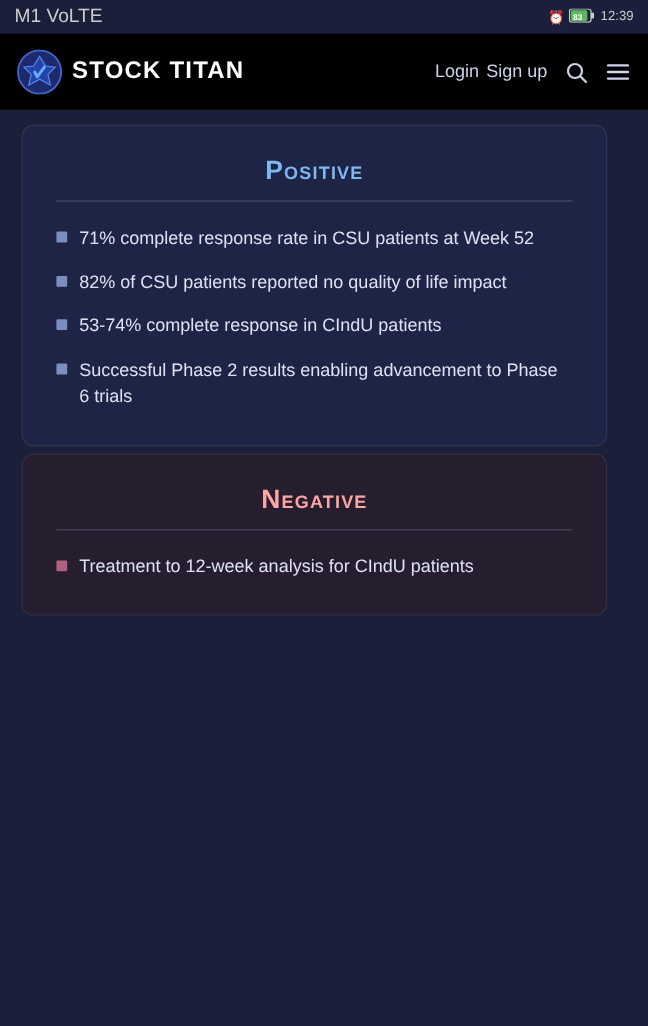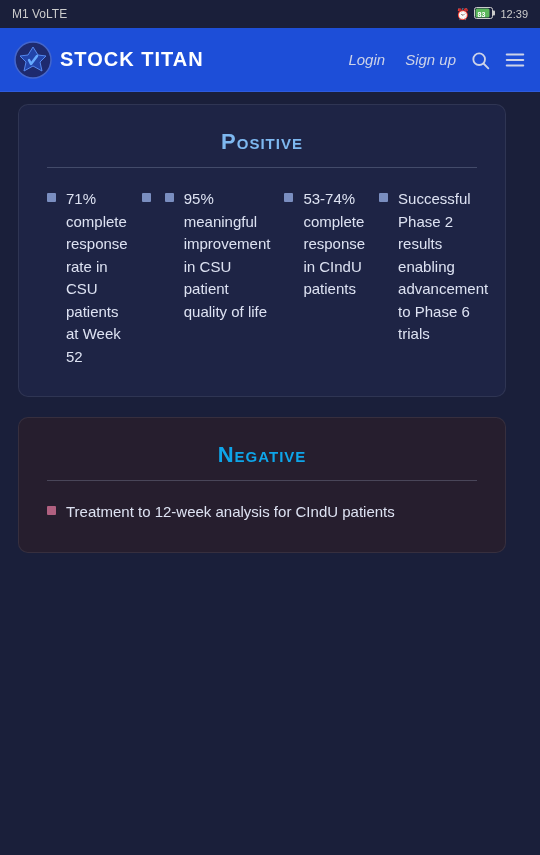--- a/index.html
+++ b/index.html
@@ -18,26 +18,26 @@
     .status-bar {
       background: #1a1f3a;
       display: flex;
       justify-content: space-between;
       align-items: center;
       padding: 4px 12px;
       height: 28px;
       font-size: 12px;
       color: #ccc;
     }
-    .status-left { display: flex; align-items: center; gap: 4px; font-size: 12px; justify-content: center; }
+    .status-left { display: flex; align-items: center; gap: 4px; font-size: 16px; justify-content: center; }
     .status-right { display: flex; align-items: center; gap: 4px; font-size: 11px; }
 
     
     .navbar {
-      background: #1d4ed8;
+      background: #000000;
       display: flex;
       align-items: center;
       padding: 8px 14px;
       height: 64px;
       border-bottom: 1px solid rgba(255,255,255,0.08);
     }
     .logo-area {
       display: flex;
       align-items: center;
       gap: 8px;
@@ -50,22 +50,21 @@
     .logo-text {
       font-size: 20px;
       font-weight: 700;
       color: #ffffff;
       letter-spacing: 1px;
       text-transform: uppercase;
     }
     .nav-links {
       display: flex;
       align-items: flex-end;
-      gap: 20px;
-      font-style: italic;
+      gap: 6px;
     }
     .nav-link {
       color: #cdd3e8;
       font-size: 15px;
       font-weight: 400;
       text-decoration: none;
       cursor: pointer;
     }
     .nav-icons {
       display: flex;
@@ -81,21 +80,21 @@
       font-size: 20px;
       display: flex;
       align-items: center;
     }
 
     
     .content {
       padding: 12px 34px 24px 18px;
       display: flex;
       flex-direction: column;
-      gap: 20px;
+      gap: 6px;
     }
 
     
     .section-card {
       border-radius: 10px;
       padding: 24px 28px 28px 28px;
     }
     .section-card.positive {
       background: #1e2445;
       border: 1px solid rgba(255,255,255,0.08);
@@ -111,36 +110,36 @@
       font-size: 22px;
       font-weight: 700;
       font-variant: small-caps;
       letter-spacing: 1px;
       margin-bottom: 12px;
     }
     .section-title.positive-title {
       color: #7eb8f0;
     }
     .section-title.negative-title {
-      color: #0ea5e9;
+      color: #fca5a5;
     }
 
     
     .divider {
       height: 1px;
       background: rgba(180,190,220,0.25);
       margin-bottom: 20px;
     }
 
     
     .bullet-list {
       list-style: none;
       padding: 0;
       display: flex;
-      flex-direction: row;
+      flex-direction: column;
       gap: 14px;
     }
     .bullet-list li {
       display: flex;
       align-items: flex-start;
       gap: 10px;
       font-size: 15px;
       line-height: 1.5;
       color: #dde2f2;
     }
@@ -214,24 +213,21 @@
   <section class="section-card positive">
     <div class="section-title positive-title">Positive</div>
     <div class="divider"></div>
     <ul class="bullet-list">
       <li>
         <span class="bullet-square"></span>
         <span>71% complete response rate in CSU patients at Week 52</span>
       </li>
       <li>
         <span class="bullet-square"></span>
-      </li>
-      <li>
-        <span class="bullet-square"></span>
-        <span>95% meaningful improvement in CSU patient quality of life</span>
+        <span>82% of CSU patients reported no quality of life impact</span>
       </li>
       <li>
         <span class="bullet-square"></span>
         <span>53-74% complete response in CIndU patients</span>
       </li>
       <li>
         <span class="bullet-square"></span>
         <span>Successful Phase 2 results enabling advancement to Phase 6 trials</span>
       </li>
     </ul>

